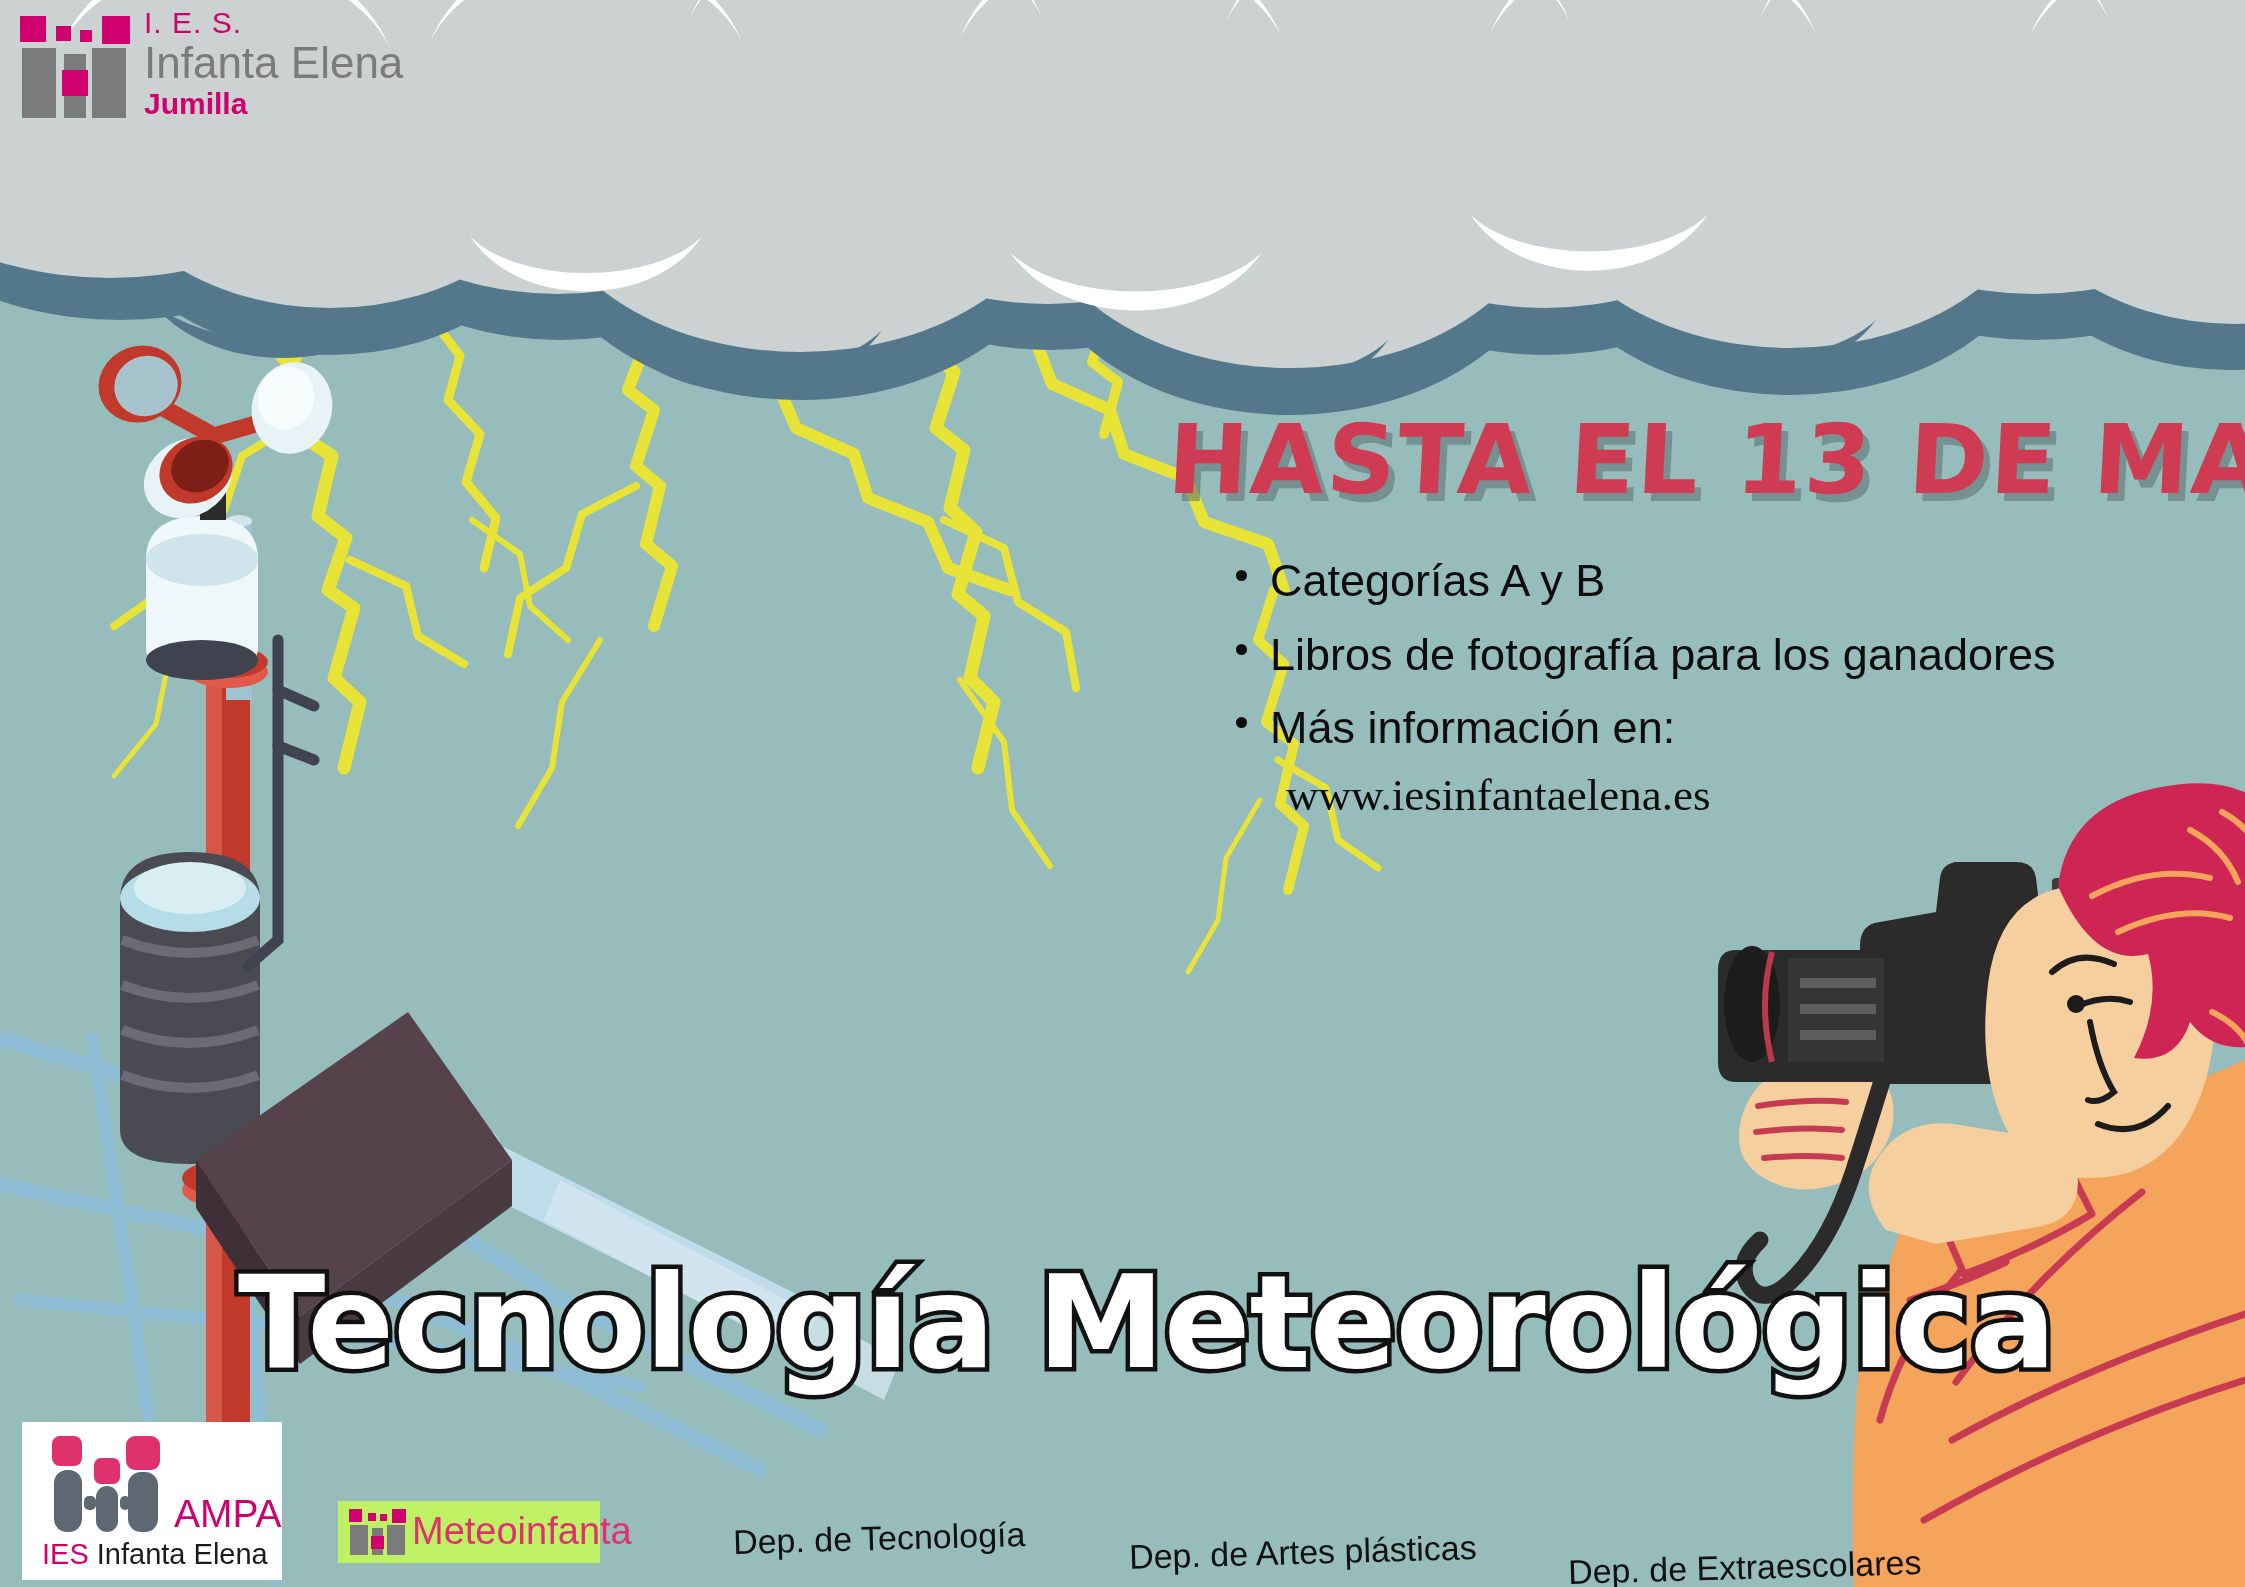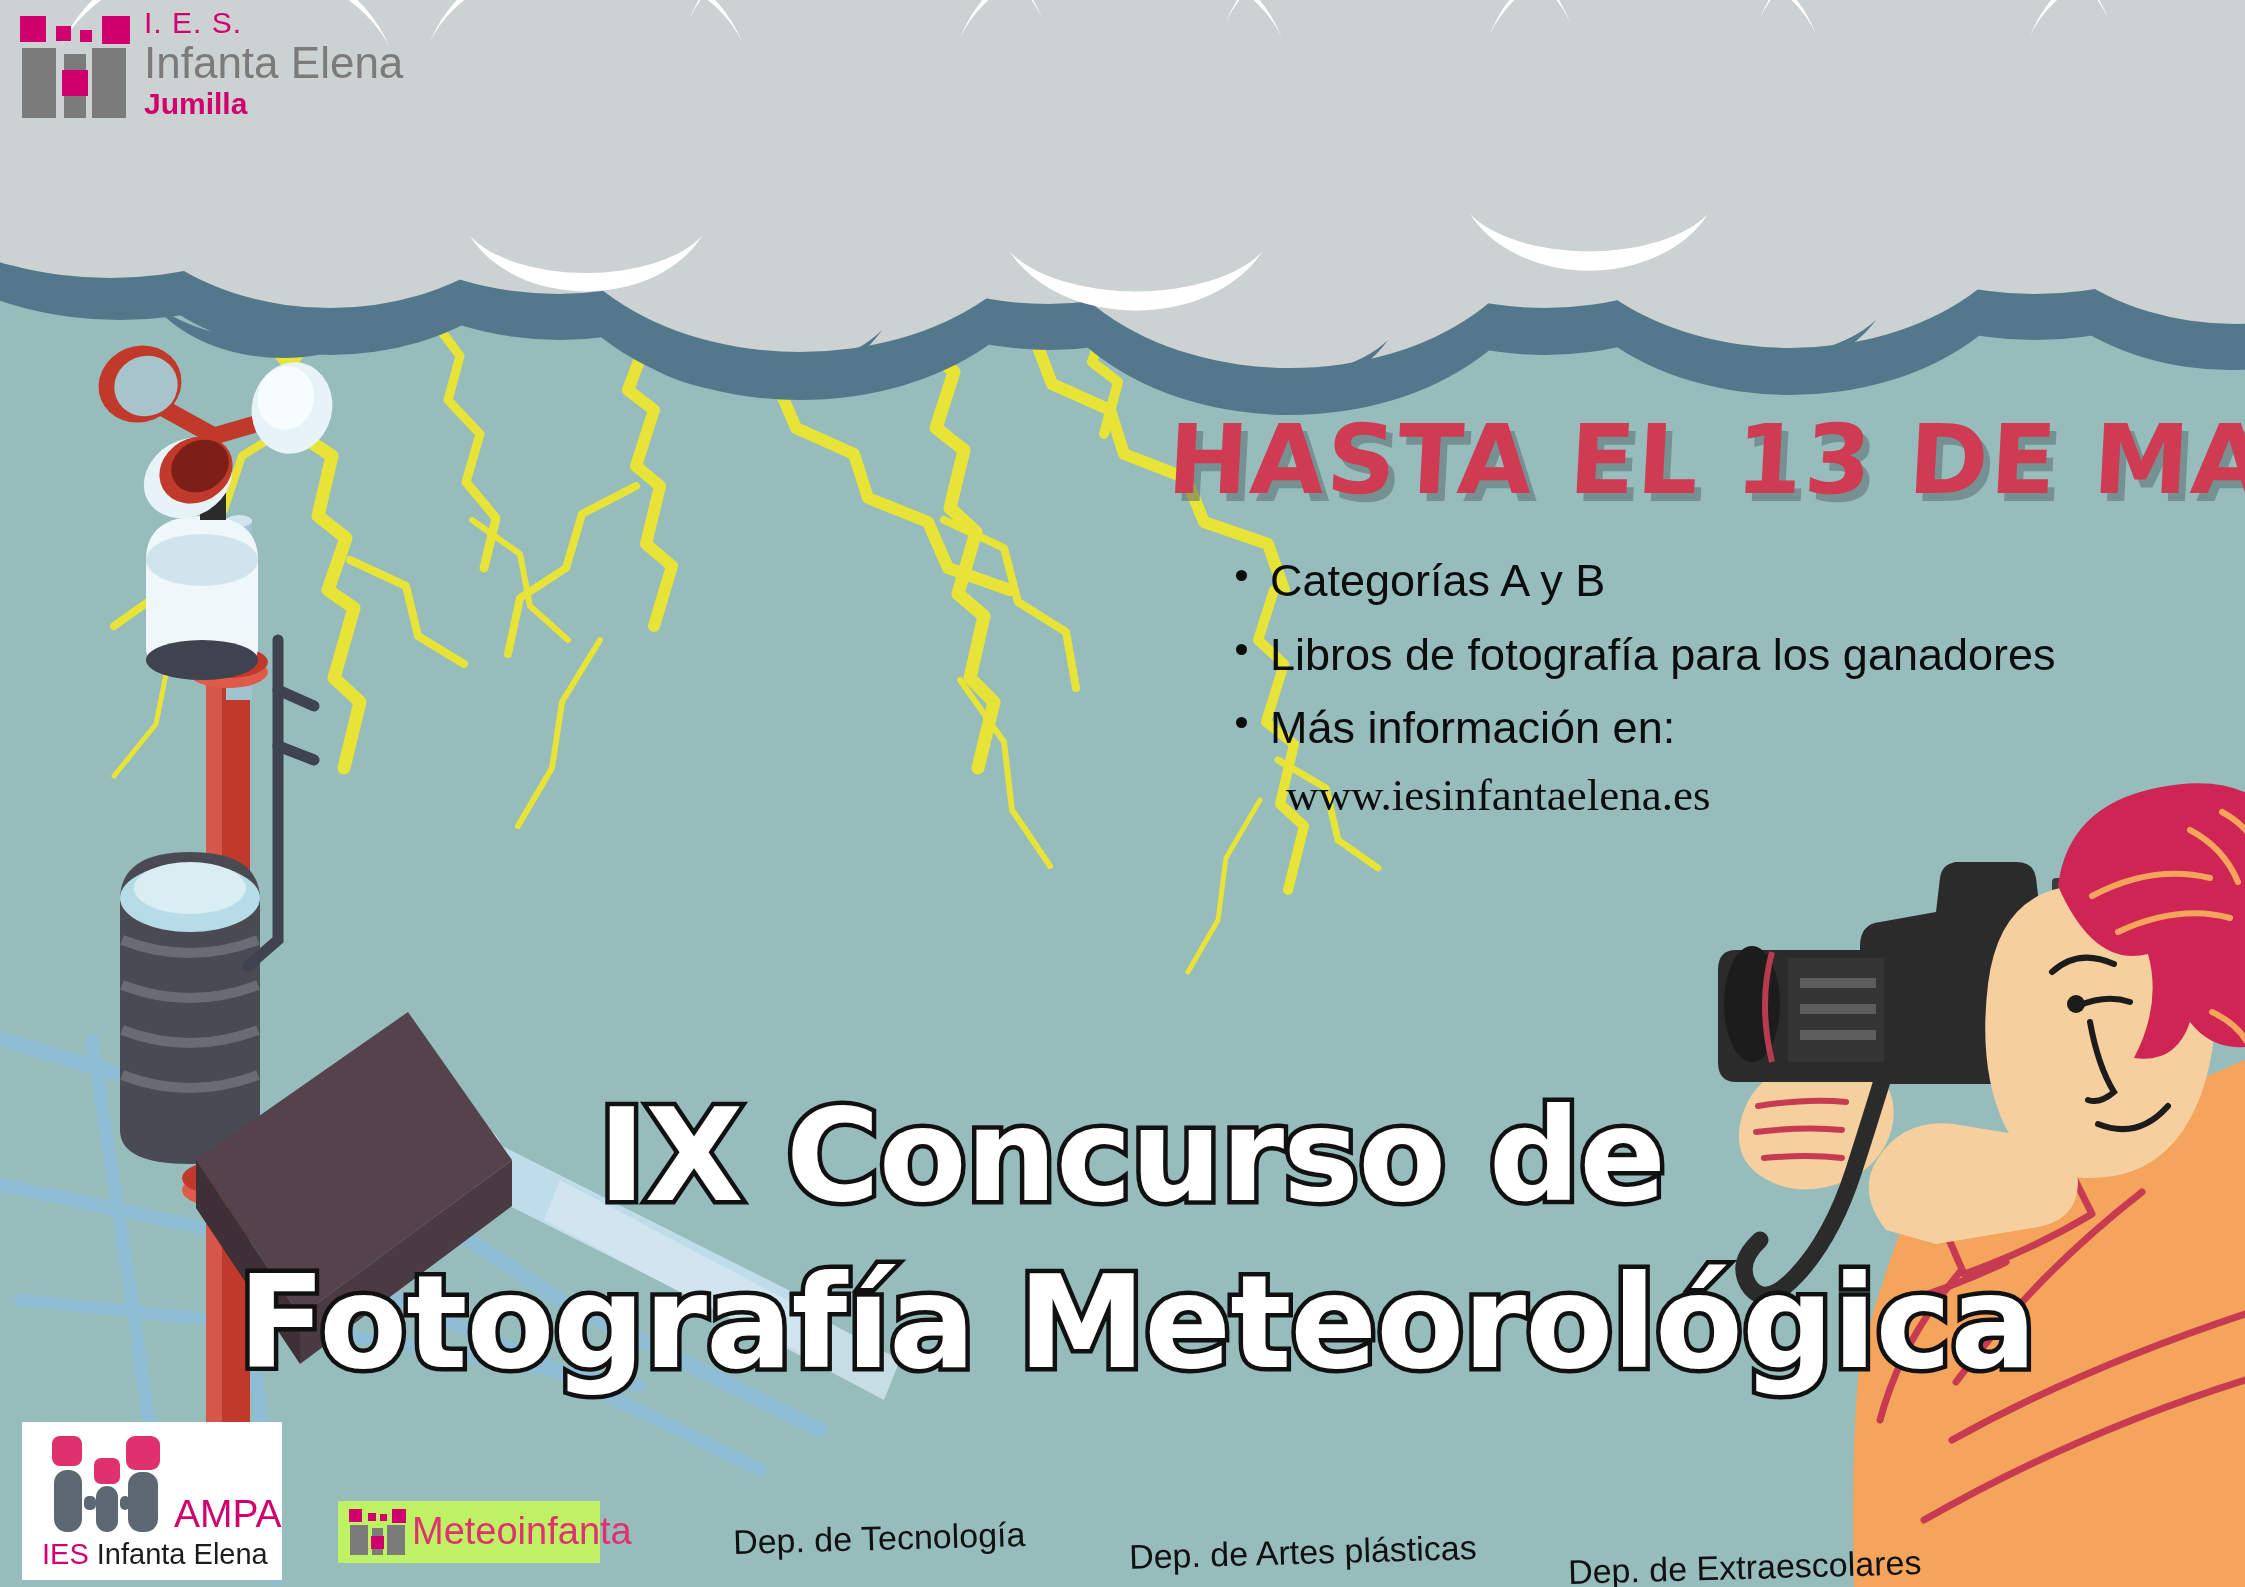--- a/index.html
+++ b/index.html
@@ -389,22 +389,21 @@
     </li>
     <li>
       <span>Libros de fotografía para los ganadores</span>
     </li>
     <li>
       <span>Más información en:</span>
       <span class="sub">www.iesinfantaelena.es</span>
     </li>
   </ul>
 
-  <div class="title-line" id="title1">IX Concurso de</div>
-  <div class="title-line" id="title2">Fotografía Meteorológica</div>
+  <div class="title-line" id="title2">Tecnología Meteorológica</div>
 
   <div class="dept" id="dept0">Dep. de Tecnología</div>
   <div class="dept" id="dept1">Dep. de Artes plásticas</div>
   <div class="dept" id="dept2">Dep. de Extraescolares</div>
 
   <div id="ampa-logo">
     <svg class="glyph" viewBox="0 0 122 106">
       <rect x="4" y="2" width="30" height="30" rx="8" fill="#e0316f"></rect>
       <rect x="78" y="2" width="34" height="34" rx="9" fill="#e0316f"></rect>
       <rect x="46" y="24" width="26" height="26" rx="7" fill="#e0316f"></rect>

